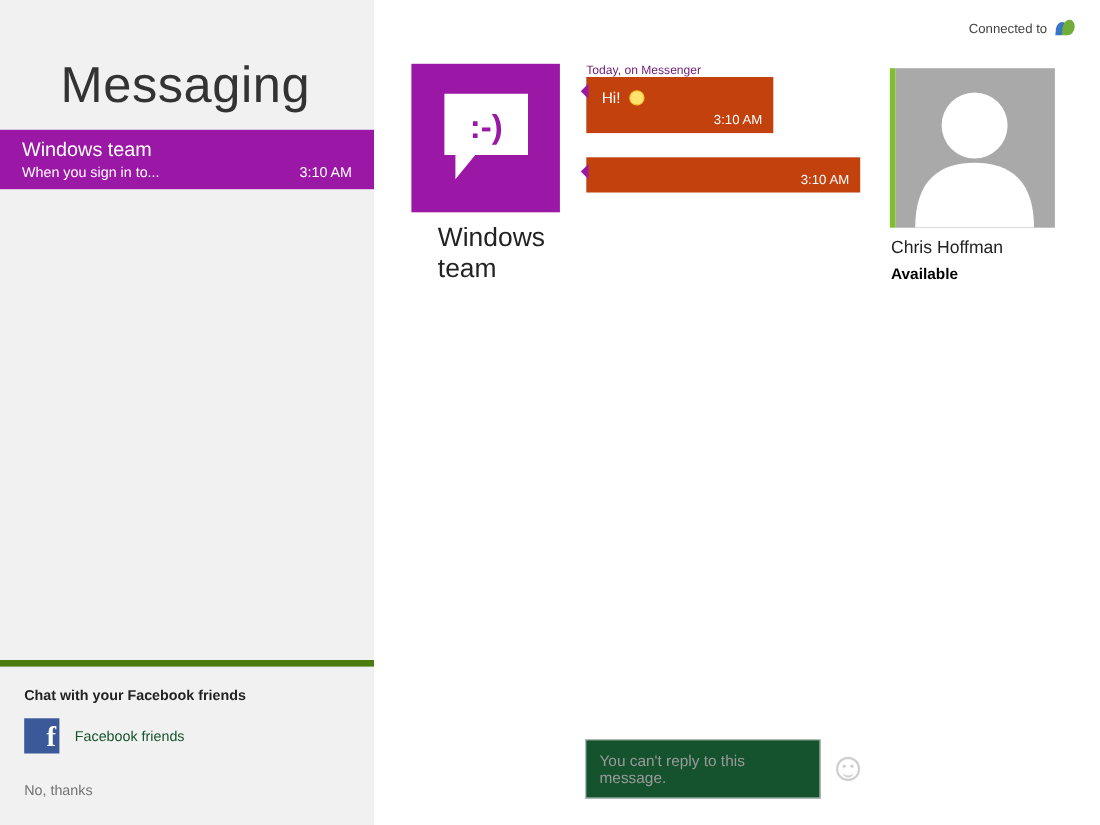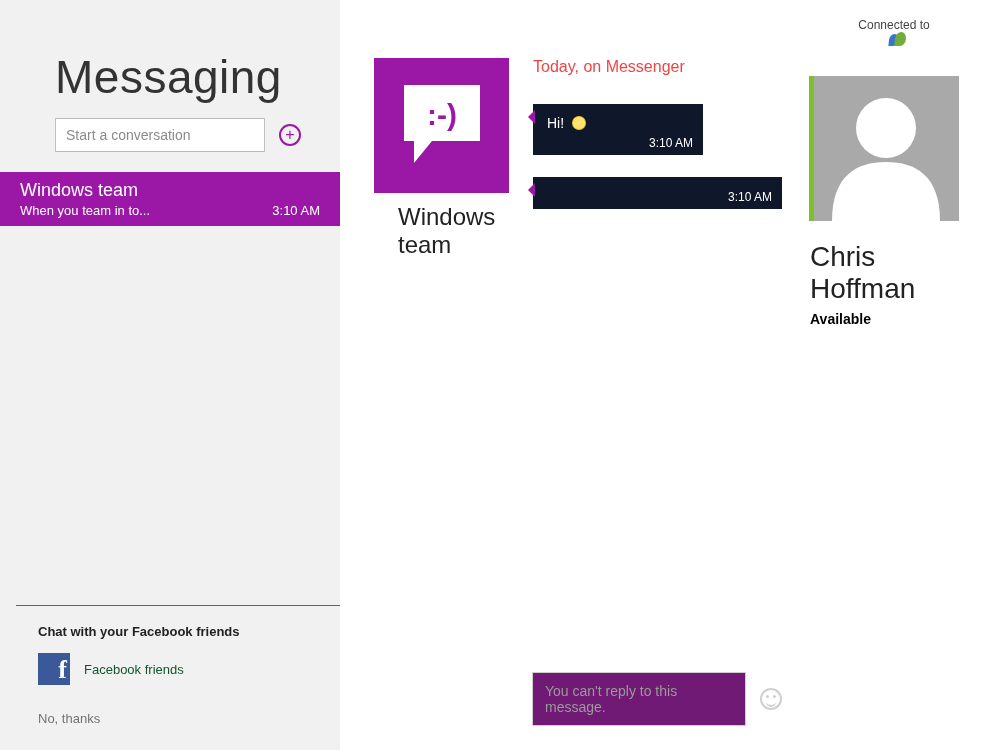--- a/index.html
+++ b/index.html
@@ -73,22 +73,22 @@
   .conv-item .conv-name { font-size: 18px; font-weight: 400; }
   .conv-item .conv-preview { font-size: 13px; font-weight: 300; margin-top: 2px; }
   .conv-item .conv-time {
     position: absolute; right: 20px; bottom: 8px;
     font-size: 13px; font-weight: 300;
   }
 
   
   .fb-prompt {
     position: absolute;
-    bottom: 0; left: 16px; right: 0;
-    border-top: 1px solid #4d7c0f;
+    bottom: 0; left: 0; right: 0;
+    border-top: 6px solid #4d7c0f;
     padding: 18px 22px 24px 22px;
     font-size: 13px;
   }
   .fb-prompt-head { font-weight: 600; color: #222; }
   .fb-prompt-sub  { color: #222; margin-top: 4px; }
   .fb-row { display: flex; align-items: center; margin-top: 14px; }
   .fb-icon {
     width: 32px; height: 32px; background: #3b5998; margin-right: 14px;
     display: flex; align-items: flex-end; justify-content: flex-end;
     color: #fff; font-weight: 700; font-size: 26px;
@@ -110,24 +110,24 @@
     width: 135px; height: 135px;
     background: #9b17a6;
     display: flex; align-items: center; justify-content: center;
   }
   .sender-name {
     font-size: 24px; font-weight: 200; color: #222;
     margin-top: 10px; line-height: 1.15;
   }
 
   .msg-col { flex: 1; padding-left: 24px; }
-  .day-header { color: #ef4444; font-size: 16px; margin-bottom: 28px; }
+  .day-header { color: #701a75; font-size: 11px; margin-bottom: 0; }
 
   .bubble {
-    background: #0f172a;
+    background: #c2410c;
     color: #fff;
     position: relative;
     padding: 10px 14px 22px 14px;
     margin-bottom: 22px;
     font-size: 14px;
     line-height: 1.35;
   }
   .bubble::before {
     content: "";
     position: absolute;
@@ -151,21 +151,21 @@
 
   
   .reply-row {
     position: absolute;
     bottom: 24px; left: 192px; right: 18px;
     display: flex; align-items: center;
   }
   .reply-box {
     flex: 1;
     border: 1px solid #cfcfcf;
-    background: #701a75;
+    background: #14532d;
     color: #9a9a9a;
     font-size: 14px;
     padding: 10px 12px;
   }
   .smiley-btn {
     width: 22px; height: 22px;
     border: 2px solid #cfcfcf; border-radius: 50%;
     margin-left: 14px;
     position: relative;
   }
@@ -185,21 +185,21 @@
   }
 
   
   .right {
     width: 200px;
     padding: 18px 22px 0 10px;
     position: relative;
   }
   .connected-row {
     display: flex; align-items: center; justify-content: flex-end;
-    color: #444; font-size: 12px; margin-bottom: 28px; flex-direction: column;
+    color: #444; font-size: 12px; margin-bottom: 28px;
   }
   .msgr-icon {
     width: 18px; height: 16px; margin-left: 8px; position: relative;
   }
   .msgr-icon .blob {
     position: absolute; border-radius: 50% 50% 50% 0;
     transform: skew(-6deg);
   }
   .msgr-icon .b1 { width: 10px; height: 12px; background: #3a76c8; left: 0; top: 2px; }
   .msgr-icon .b2 { width: 11px; height: 14px; background: #71ae39; left: 6px; top: 0; }
@@ -211,40 +211,36 @@
   .presence-bar {
     position: absolute; left: -5px; top: 0;
     width: 5px; height: 145px; background: #7fbf2d;
   }
   .avatar-placeholder {
     width: 145px; height: 145px; background: #a9a9a9;
     display: flex; align-items: flex-end; justify-content: center;
     overflow: hidden;
   }
   .me-name {
-    font-size: 28px; font-weight: 200; color: #222;
-    margin: 20px 0 0 0; line-height: 1.15;
+    font-size: 16px; font-weight: 200; color: #222;
+    margin: 10px 0 0 0; line-height: 1.15;
   }
   .me-status { font-weight: 700; font-size: 14px; margin-top: 6px; }
 </style>
 </head>
 <body>
 
 <div class="app">
 
   <div class="sidebar">
     <div class="app-title">Messaging</div>
-    <div class="start-row">
-      <input class="start-input" placeholder="Start a conversation" style="">
-      <div class="add-btn"></div>
-    </div>
 
     <div class="conv-item">
       <div class="conv-name">Windows team</div>
-      <div class="conv-preview">When you team in to...</div>
+      <div class="conv-preview">When you sign in to...</div>
       <div class="conv-time">3:10 AM</div>
     </div>
 
     <div class="fb-prompt">
       <div class="fb-prompt-head">Chat with your Facebook friends</div>
       <div class="fb-row">
         <div class="fb-icon">f</div>
         <div class="fb-label">Facebook friends</div>
       </div>
       <div class="fb-no">No, thanks</div>

